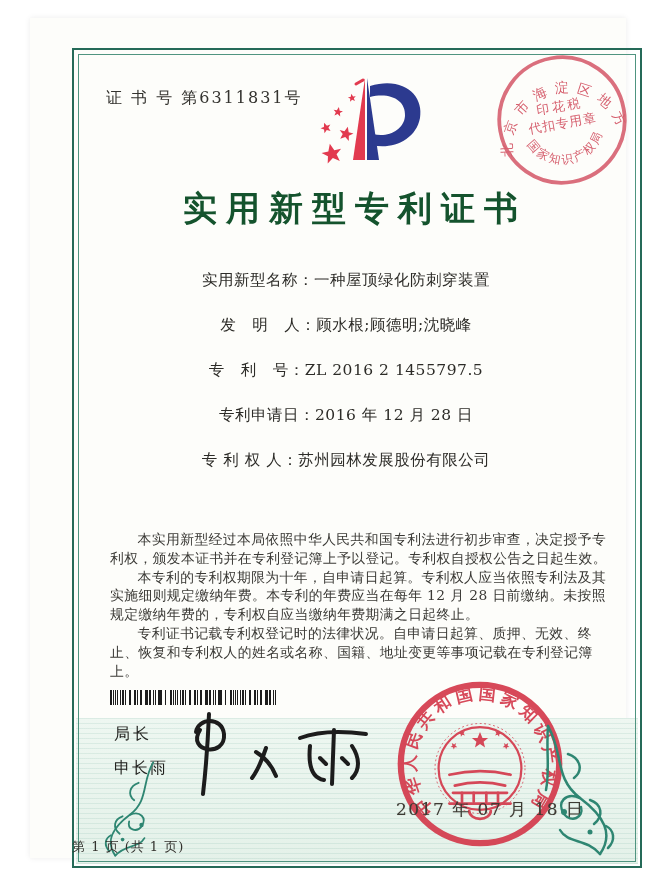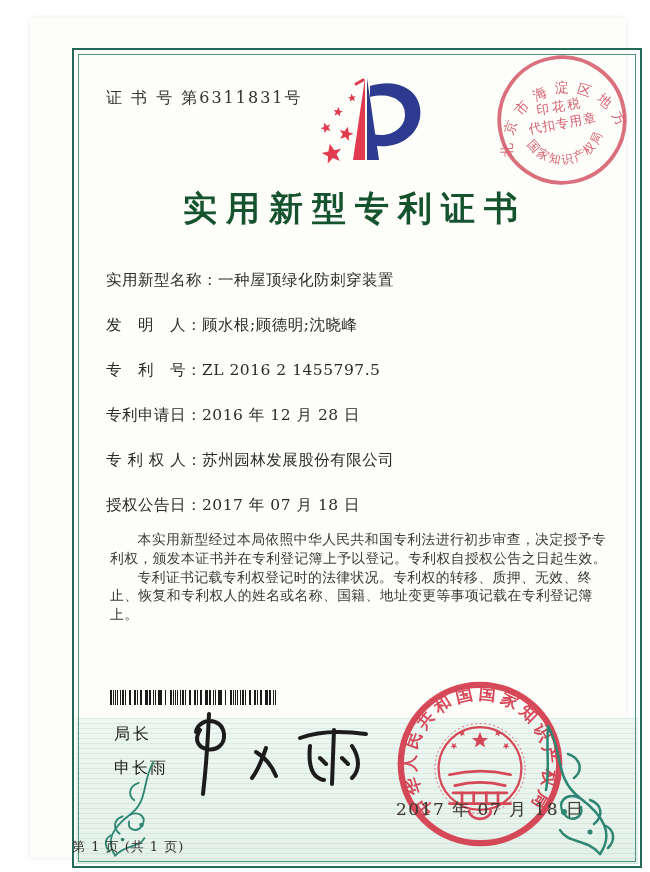--- a/index.html
+++ b/index.html
@@ -19,21 +19,21 @@
   }
   
   .frame-outer{position:absolute;left:42px;top:30px;width:566px;height:816px;border:2px solid #256a58;}
   .frame-inner{position:absolute;left:4px;top:4px;right:4px;bottom:4px;border:1px solid #4f9480;}
   .cert-no{position:absolute;left:76px;top:70px;font-size:16px;letter-spacing:2px;color:#33322e;}
   .logo{position:absolute;left:272px;top:54px;width:140px;height:104px;}
   .tax-seal{position:absolute;left:456px;top:26px;width:152px;height:152px;transform:rotate(-10deg);opacity:.85;}
   .title{position:absolute;left:42px;top:168px;width:566px;text-align:center;
     font-size:34px;font-weight:600;letter-spacing:9px;color:#14532d;}
   .fields{position:absolute;left:76px;top:252px;width:480px;}
-  .field-row{height:45px;font-size:15.5px;color:#2c2b27;letter-spacing:.5px;white-space:nowrap;}
+  .field-row{height:45px;font-size:15.5px;color:#2c2b27;letter-spacing:.5px;white-space:nowrap;text-align:center;}
   .field-row .label{color:#2c2b27;}
   .field-row .value{color:#2c2b27;}
   .paras{position:absolute;left:74px;top:512px;width:508px;font-size:13.8px;line-height:18.8px;color:#3a3935;margin-left:6px;}
   .paras p{margin:0;text-indent:2em;letter-spacing:.4px;}
   .barcode{
     position:absolute;left:80px;top:672px;width:166px;height:15px;
     background:
       repeating-linear-gradient(90deg,#1c1c1c 0 2px,transparent 2px 3px,#1c1c1c 3px 4px,transparent 4px 7px,#1c1c1c 7px 8px,transparent 8px 12px),
       repeating-linear-gradient(90deg,#1c1c1c 0 1px,transparent 1px 5px);
   }
@@ -108,28 +108,26 @@
       </div>
       <div class="field-row">
         <span class="label">专　利　号：</span><span class="value">ZL 2016 2 1455797.5</span>
       </div>
       <div class="field-row">
         <span class="label">专利申请日：</span><span class="value">2016 年 12 月 28 日</span>
       </div>
       <div class="field-row">
         <span class="label">专 利 权 人：</span><span class="value">苏州园林发展股份有限公司</span>
       </div>
-      <div class="field-row">
-        <span class="label">授权公告日：</span><span class="value">2017 年 07 月 18 日</span>
-      </div>
     </div>
 
     <div class="paras">
       <p>本实用新型经过本局依照中华人民共和国专利法进行初步审查，决定授予专利权，颁发本证书并在专利登记簿上予以登记。专利权自授权公告之日起生效。</p>
-      <p>专利证书记载专利权登记时的法律状况。专利权的转移、质押、无效、终止、恢复和专利权人的姓名或名称、国籍、地址变更等事项记载在专利登记簿上。</p>
+      <p>本专利的专利权期限为十年，自申请日起算。专利权人应当依照专利法及其实施细则规定缴纳年费。本专利的年费应当在每年 12 月 28 日前缴纳。未按照规定缴纳年费的，专利权自应当缴纳年费期满之日起终止。</p>
+      <p>专利证书记载专利权登记时的法律状况。自申请日起算、质押、无效、终止、恢复和专利权人的姓名或名称、国籍、地址变更等事项记载在专利登记簿上。</p>
     </div>
 
     <div class="barcode"></div>
 
     <div class="signer">
       <div>局长</div>
       <div class="name">申长雨</div>
     </div>
 
     <svg class="signature" viewBox="0 0 205 100">

